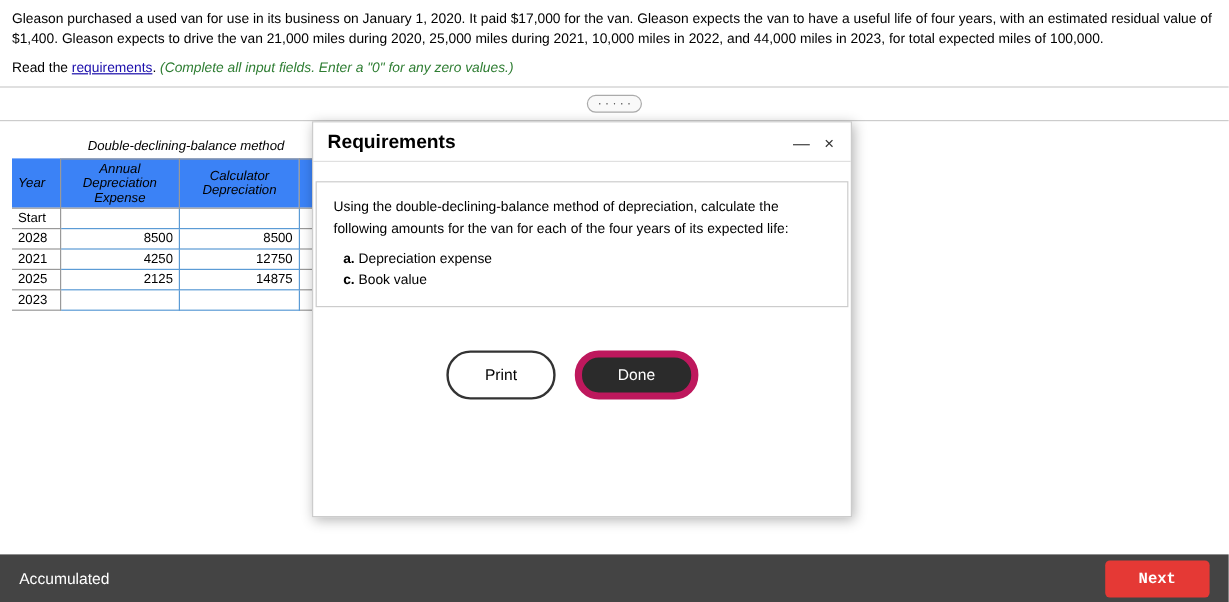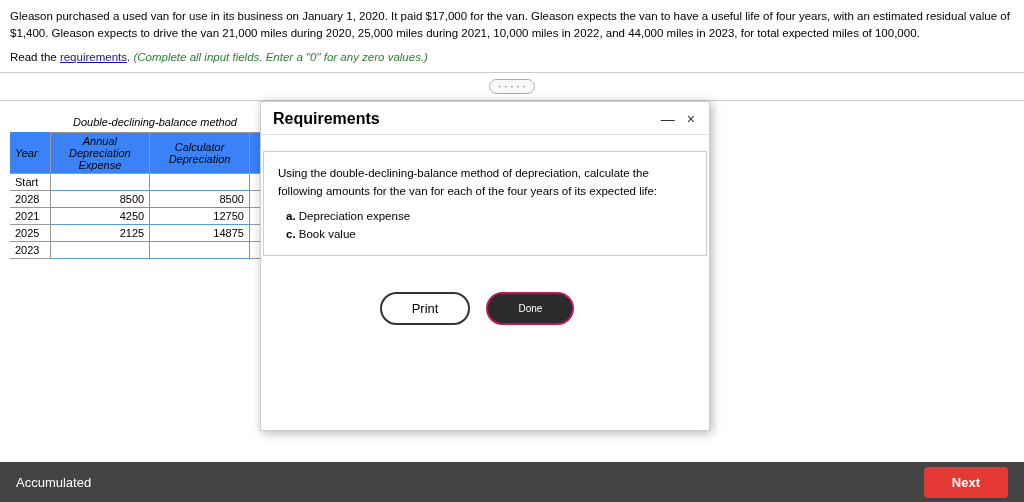--- a/index.html
+++ b/index.html
@@ -196,26 +196,26 @@
       border: 2px solid #333;
       border-radius: 20px;
       padding: 7px 30px;
       background: #fff;
       font-size: 13px;
       cursor: pointer;
       font-weight: normal;
     }
 
     .done-btn {
-      border: 2px solid #be185d;
+      border: 6px solid #be185d;
       border-radius: 20px;
       padding: 7px 30px;
       background: #2b2b2b;
       color: #fff;
-      font-size: 10px;
+      font-size: 13px;
       cursor: pointer;
       font-weight: normal;
     }
 
     
     .bottom-bar {
       position: absolute;
       bottom: 0;
       left: 0;
       width: 1024px;
@@ -234,20 +234,21 @@
 
     .next-btn {
       background: #e53935;
       color: #fff;
       border: none;
       border-radius: 4px;
       padding: 8px 28px;
       font-size: 13px;
       cursor: pointer;
       font-weight: bold;
+      font-family: Liberation Mono, monospace;
     }
   </style>
 </head>
 <body>
 
 <div class="top-text">
   <p>Gleason purchased a used van for use in its business on January 1, 2020. It paid $17,000 for the van. Gleason expects the van to have a useful life of four years, with an estimated residual value of $1,400. Gleason expects to drive the van 21,000 miles during 2020, 25,000 miles during 2021, 10,000 miles in 2022, and 44,000 miles in 2023, for total expected miles of 100,000.</p>
   <p class="instruction-line">
     <span>Read the </span><a>requirements</a>.
     <span class="complete-text">(Complete all input fields. Enter a "0" for any zero values.)</span>

